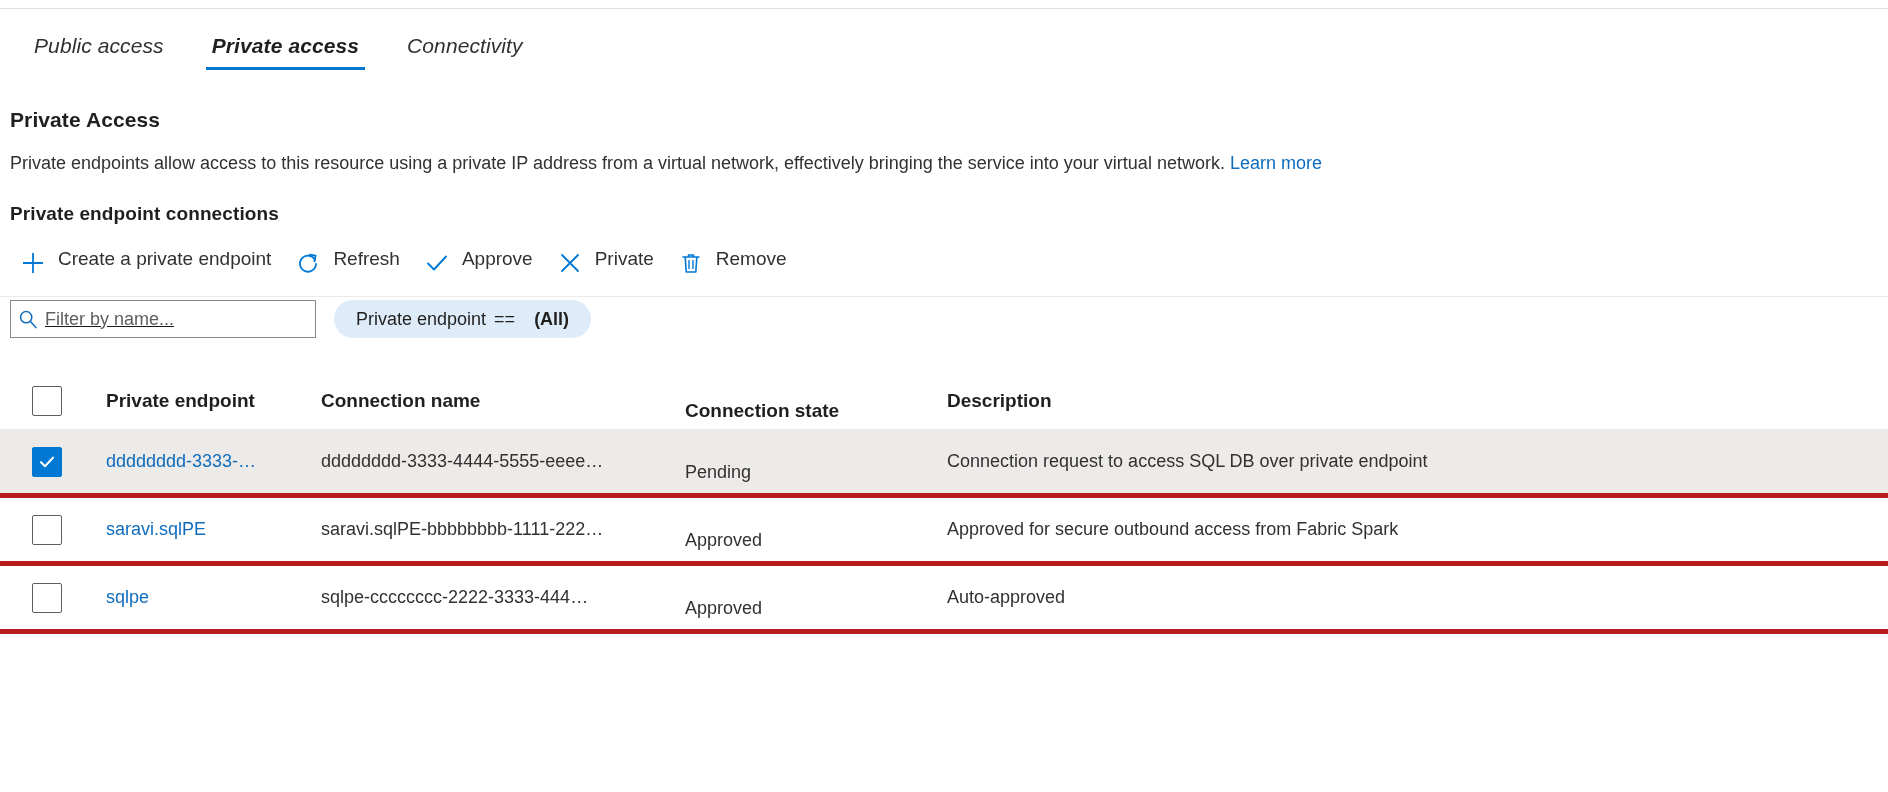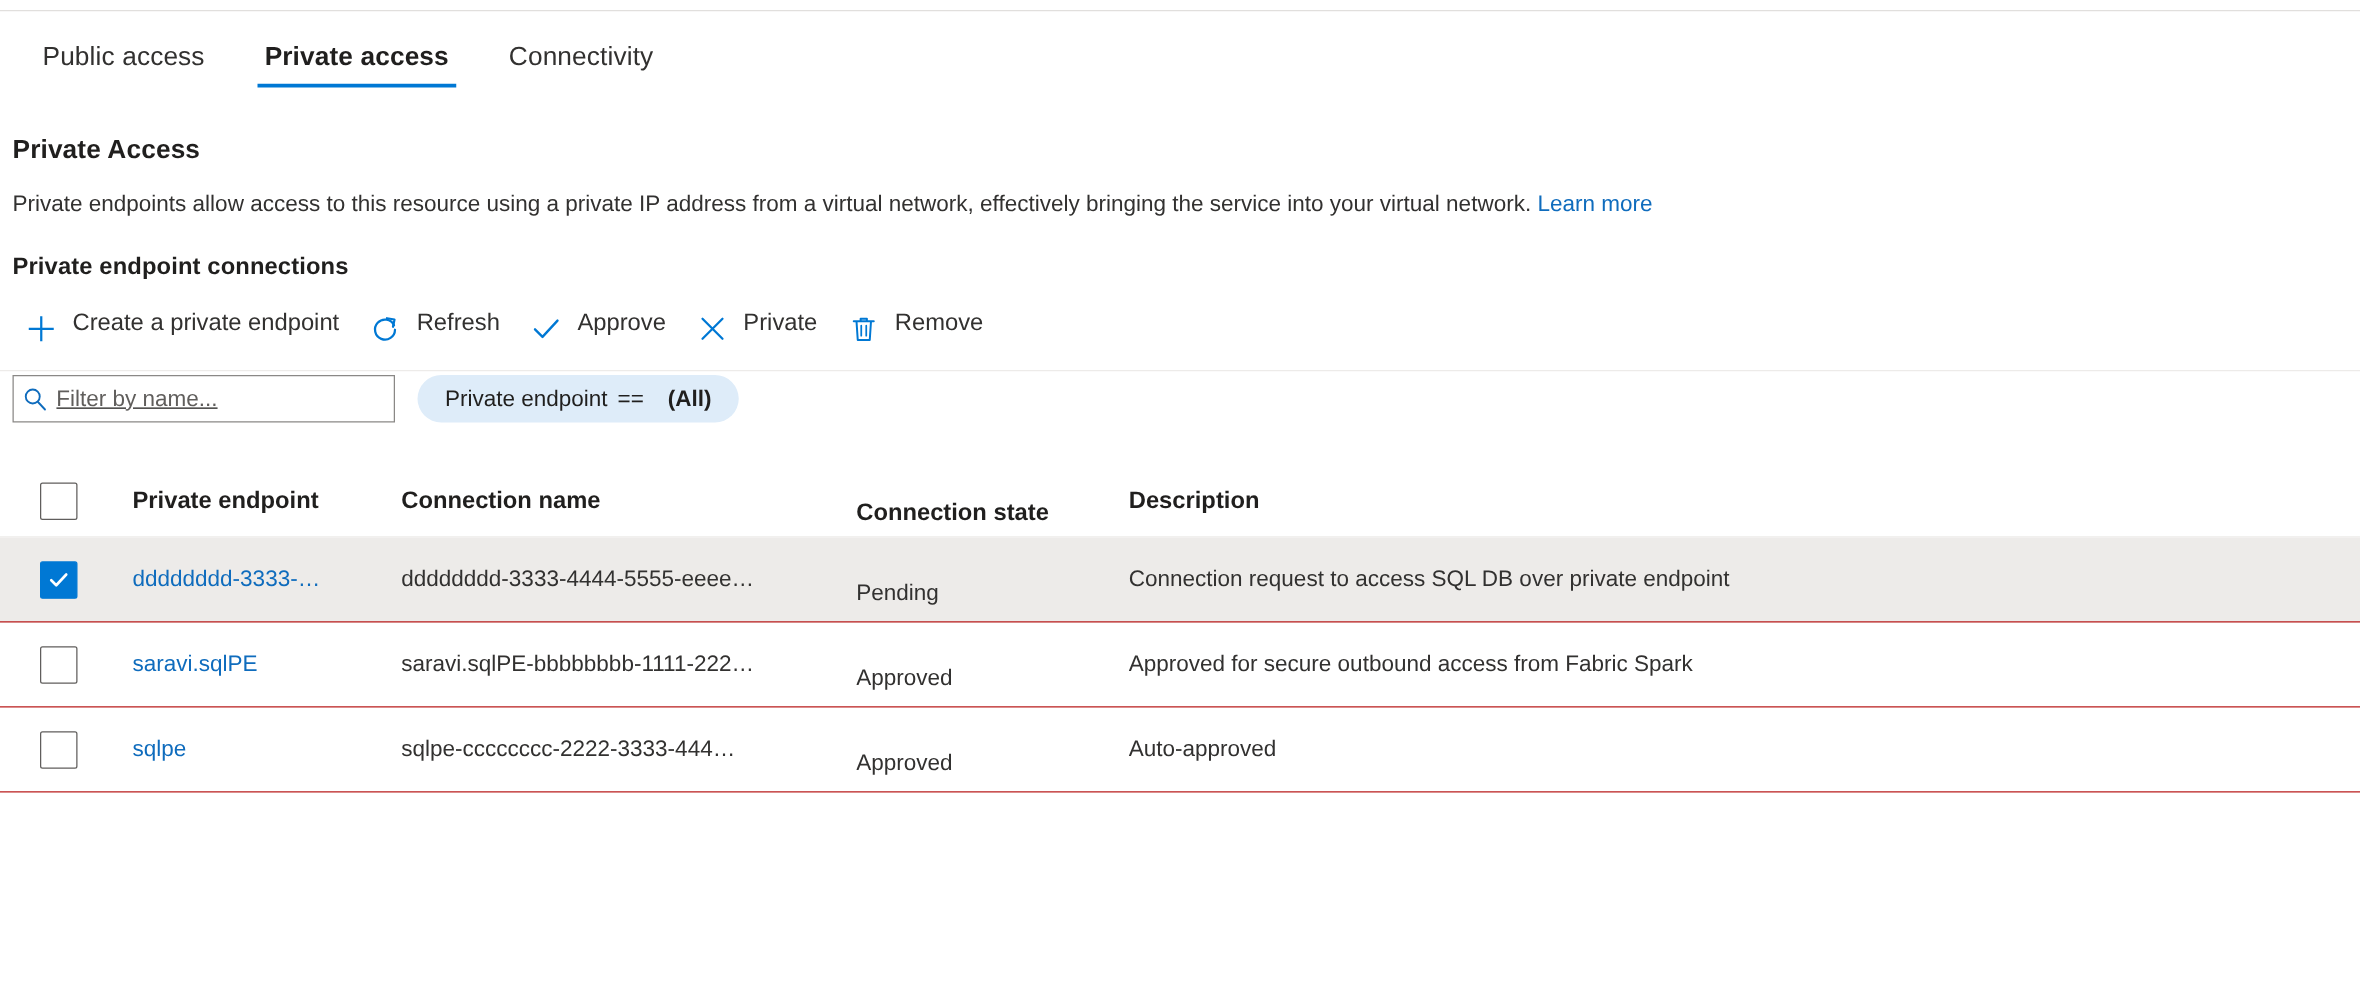--- a/index.html
+++ b/index.html
@@ -29,20 +29,21 @@
   
   .tabstrip {
     position: absolute;
     top: 26px;
     left: 0;
     height: 56px;
     display: flex;
     align-items: flex-start;
     padding-left: 10px;
     box-sizing: border-box;
+    font-style: italic;
   }
   .tab {
     position: relative;
     font-size: 21px;
     color: #323130;
     padding: 8px 24px 16px 24px;
     cursor: pointer;
     white-space: nowrap;
     letter-spacing: .1px;
   }
@@ -194,41 +195,41 @@
   .grid {
     position: absolute;
     top: 372px;
     left: 0;
     width: 1888px;
   }
   .row {
     display: flex;
     align-items: center;
     height: 68px;
-    border-bottom: 1px solid #b91c1c;
+    border-bottom: 5px solid #b91c1c;
     box-sizing: border-box;
   }
   .row.header {
     height: 58px;
     border-bottom: 1px solid #edebe9;
   }
   .row.selected { background: #edebe9; }
 
   .c-check {
     width: 106px;
     flex: 0 0 106px;
     display: flex;
     align-items: center;
     padding-left: 32px;
     box-sizing: border-box;
   }
   .c-ep   { width: 215px; flex: 0 0 215px; }
   .c-name { width: 364px; flex: 0 0 364px; }
   .c-state{ width: 218px; flex: 0 0 218px; margin-top: 21px; }
-  .c-desc { flex: 1 1 auto; }
+  .c-desc { flex: 1 1 auto; margin-left: 44px; }
 
   .row.header .hcell {
     font-size: 19px;
     font-weight: 700;
     color: #201f1e;
     white-space: nowrap;
   }
   .cell {
     font-size: 18px;
     color: #323130;

